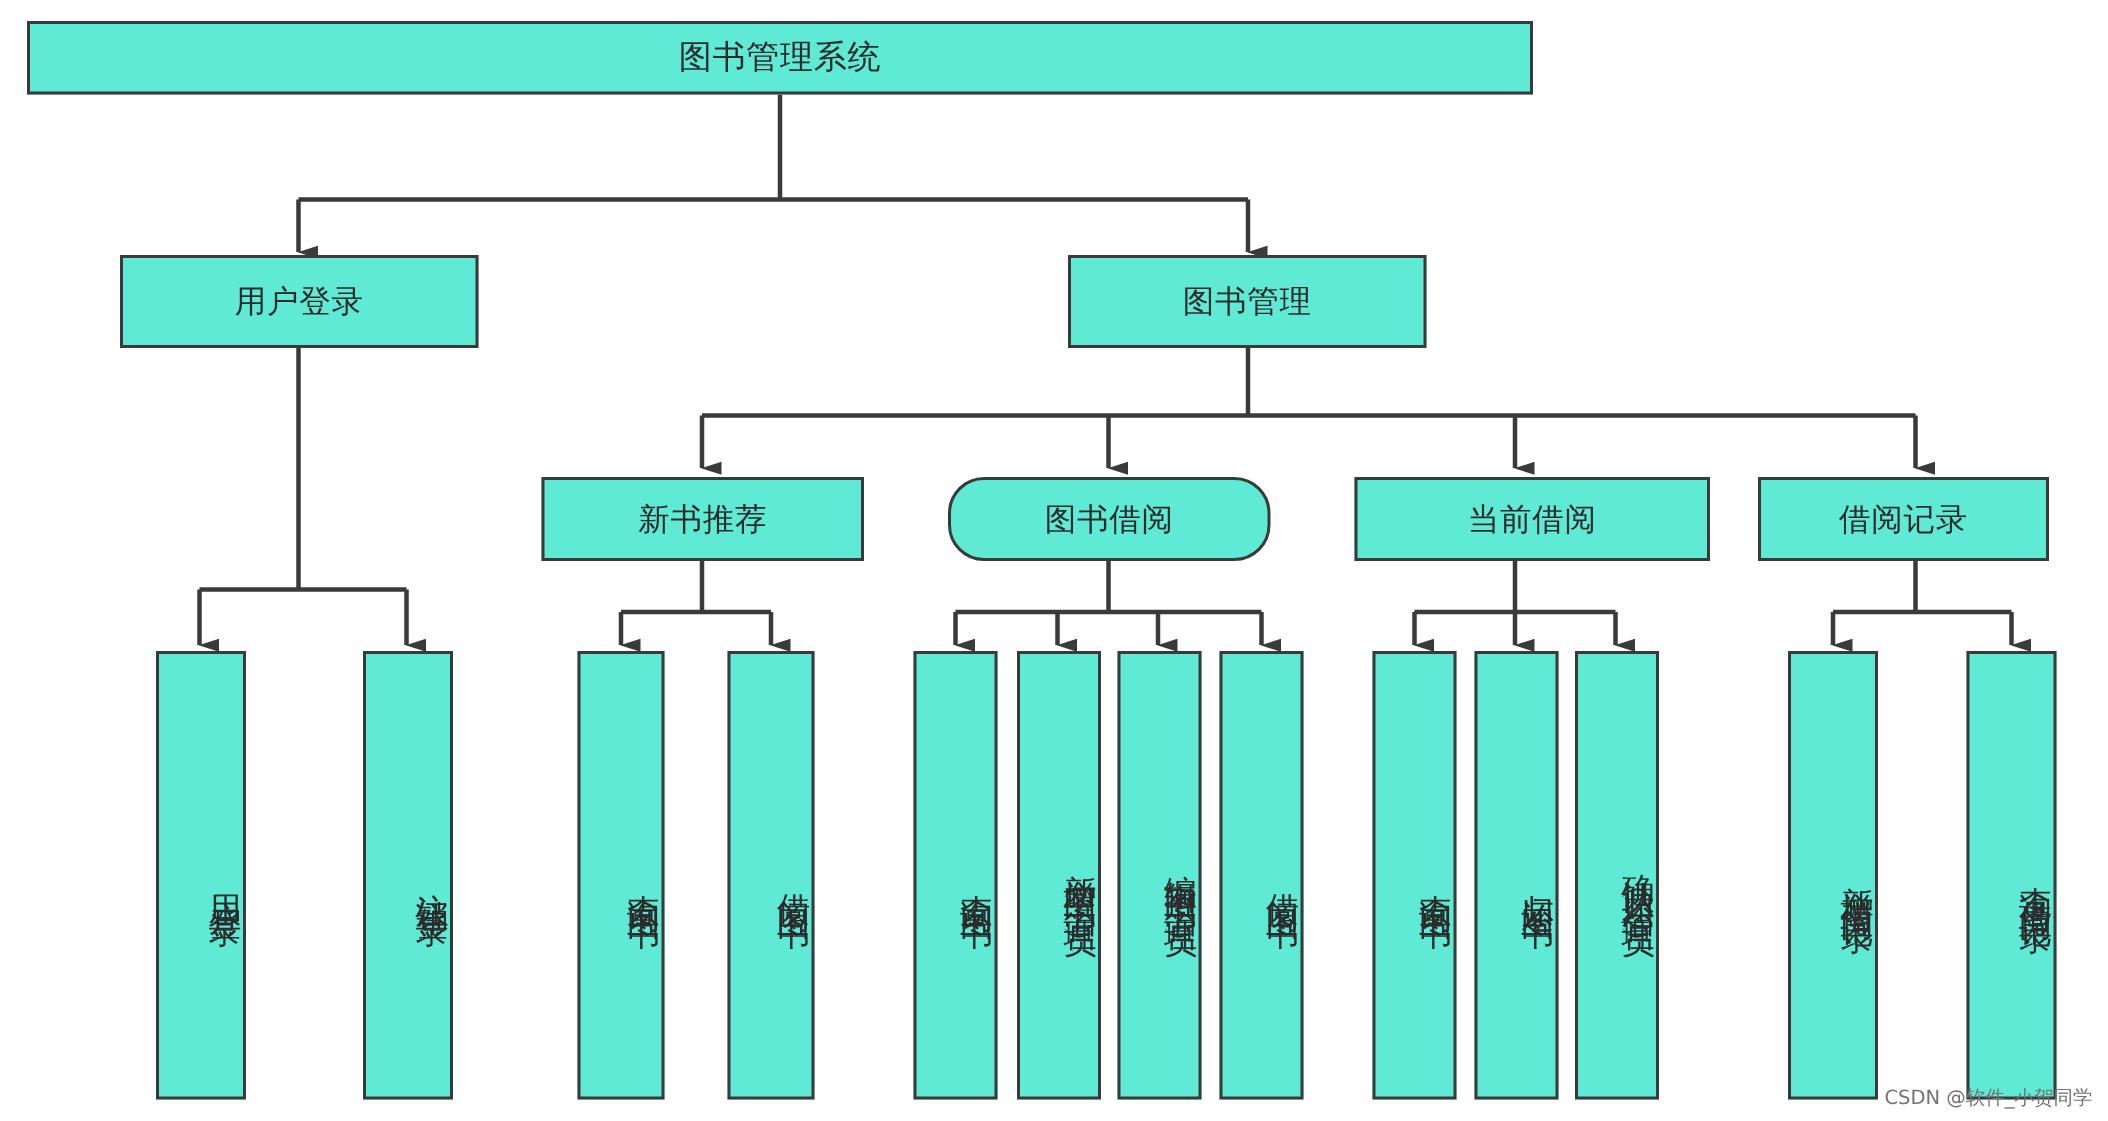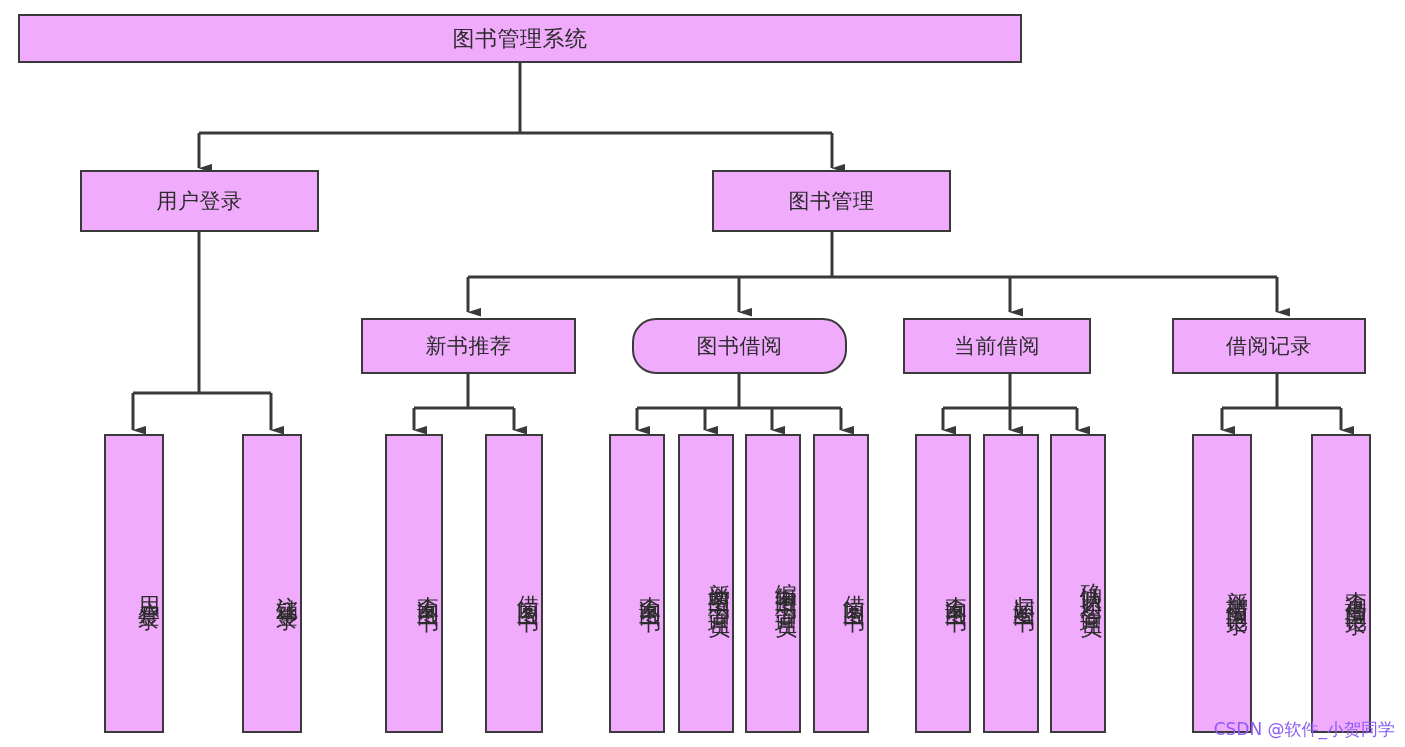--- a/index.html
+++ b/index.html
@@ -6,21 +6,21 @@
   html,body{margin:0;padding:0;background:#ffffff;}
   body{
     font-family:"DejaVu Sans","Liberation Sans",sans-serif;
     width:1405px;height:747px;overflow:hidden;position:relative;
   }
   #diagram{position:absolute;left:0;top:0;width:1405px;height:747px;}
 
   .node{
     position:absolute;
     box-sizing:border-box;
-    background:#f0abfc;
+    background:#5eead4;
     border:2px solid #3a3a3a;
     display:flex;
     align-items:center;
     justify-content:center;
     color:#2b2b2b;
     line-height:1.15;
     letter-spacing:0.5px;
   }
   .node.h{ font-size:21px; }
   .node.root{ font-size:22px; }
@@ -34,22 +34,22 @@
     padding-top:8px;
     align-items:flex-start;
     justify-content:center;
     white-space:nowrap;
   }
 
   .watermark{
     position:absolute;
     right:10px;
     bottom:6px;
-    font-size:17px;
-    color:#8b5cf6;
+    font-size:13px;
+    color:#737373;
     white-space:nowrap;
     user-select:none;
   }
   svg.links{position:absolute;left:0;top:0;width:1405px;height:747px;pointer-events:none;}
 </style>
 </head>
 <body>
 
 <div id="diagram">
 
@@ -113,21 +113,21 @@
   <div class="node h" style="left:712px;top:170px;width:239px;height:62px;text-align:right;">
     <span>图书管理</span>
   </div>
 
   <div class="node h" style="left:361px;top:318px;width:215px;height:56px;">
     <span>新书推荐</span>
   </div>
   <div class="node h" style="left:632px;top:318px;width:215px;height:56px;border-radius:24px;">
     <span>图书借阅</span>
   </div>
-  <div class="node h" style="left:903px;top:318px;width:188px;height:56px;">
+  <div class="node h" style="left:903px;top:318px;width:237px;height:56px;">
     <span>当前借阅</span>
   </div>
   <div class="node h" style="left:1172px;top:318px;width:194px;height:56px;font-family:Liberation Serif, serif;">
     <span>借阅记录</span>
   </div>
 
   <div class="node v" style="left:104px;top:434px;width:60px;height:299px;">
     <span>用户登录</span>
   </div>
   <div class="node v" style="left:242px;top:434px;width:60px;height:299px;">

